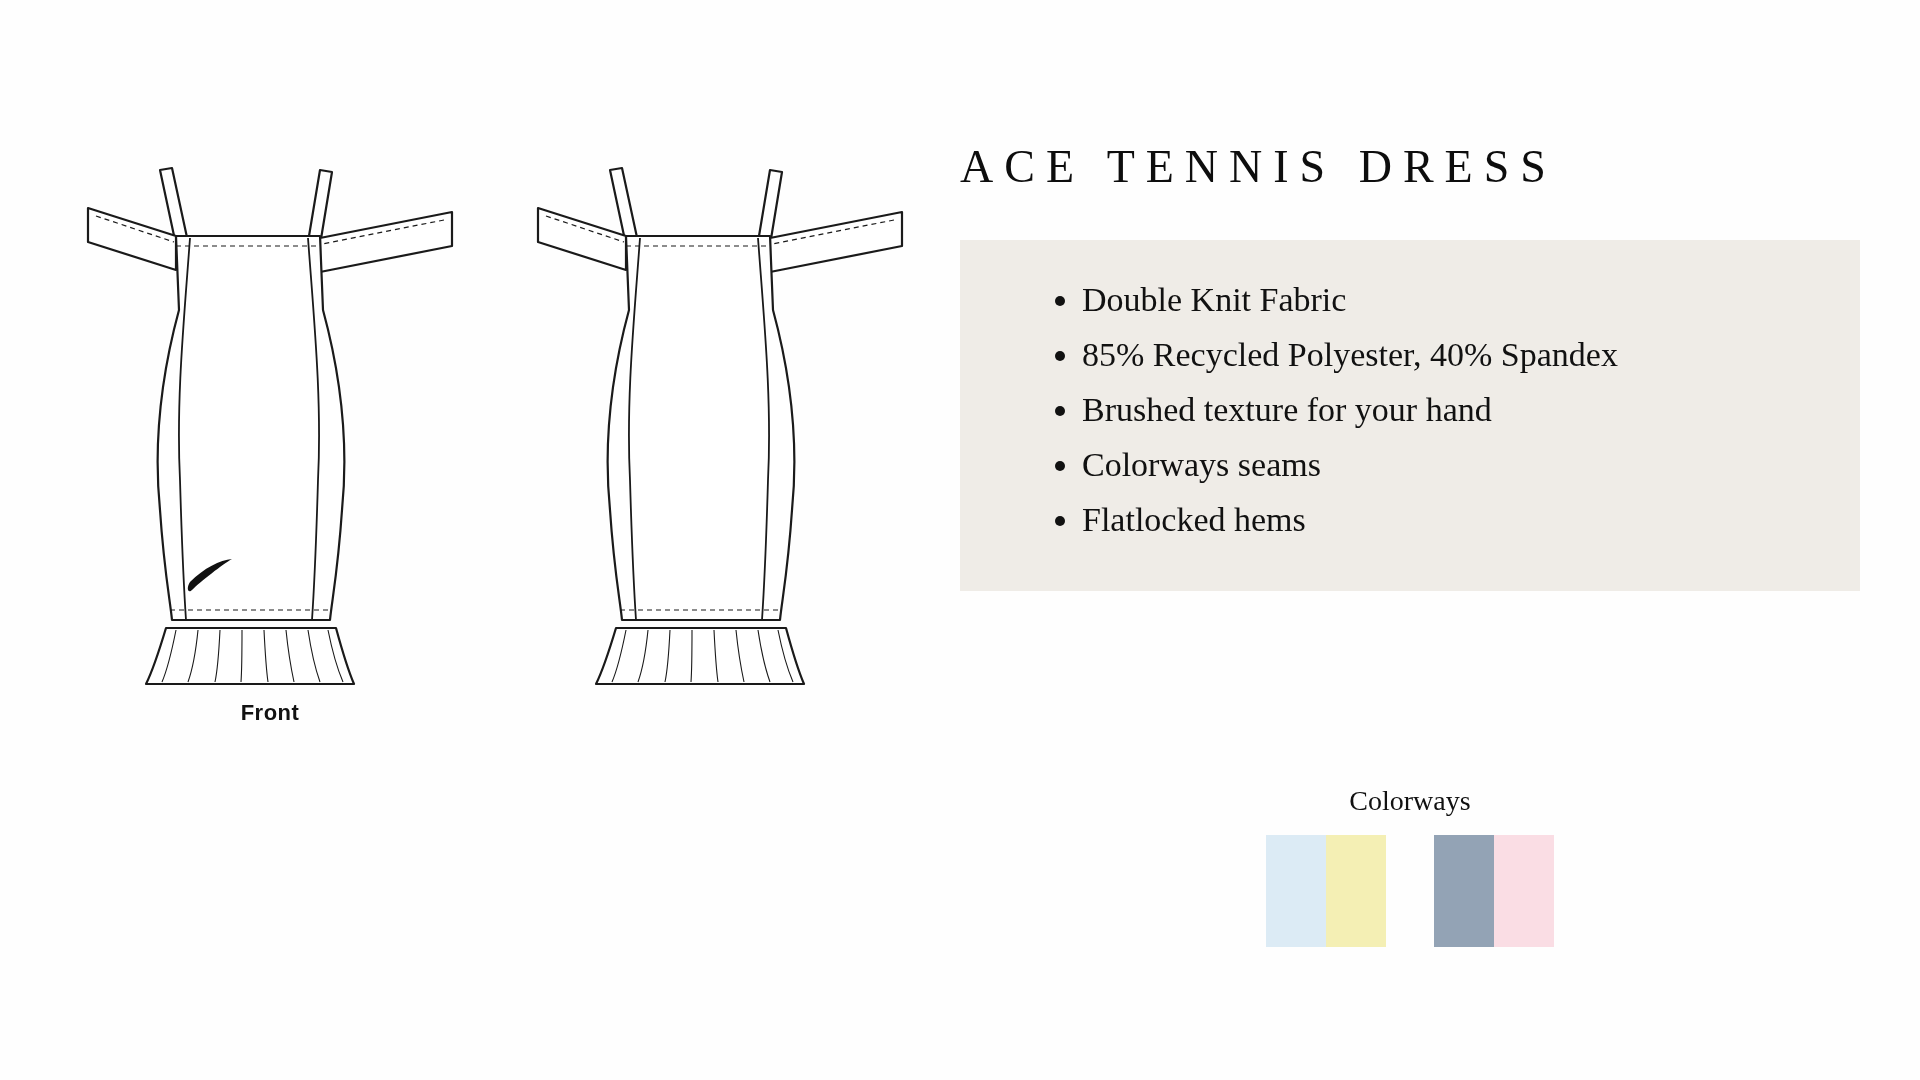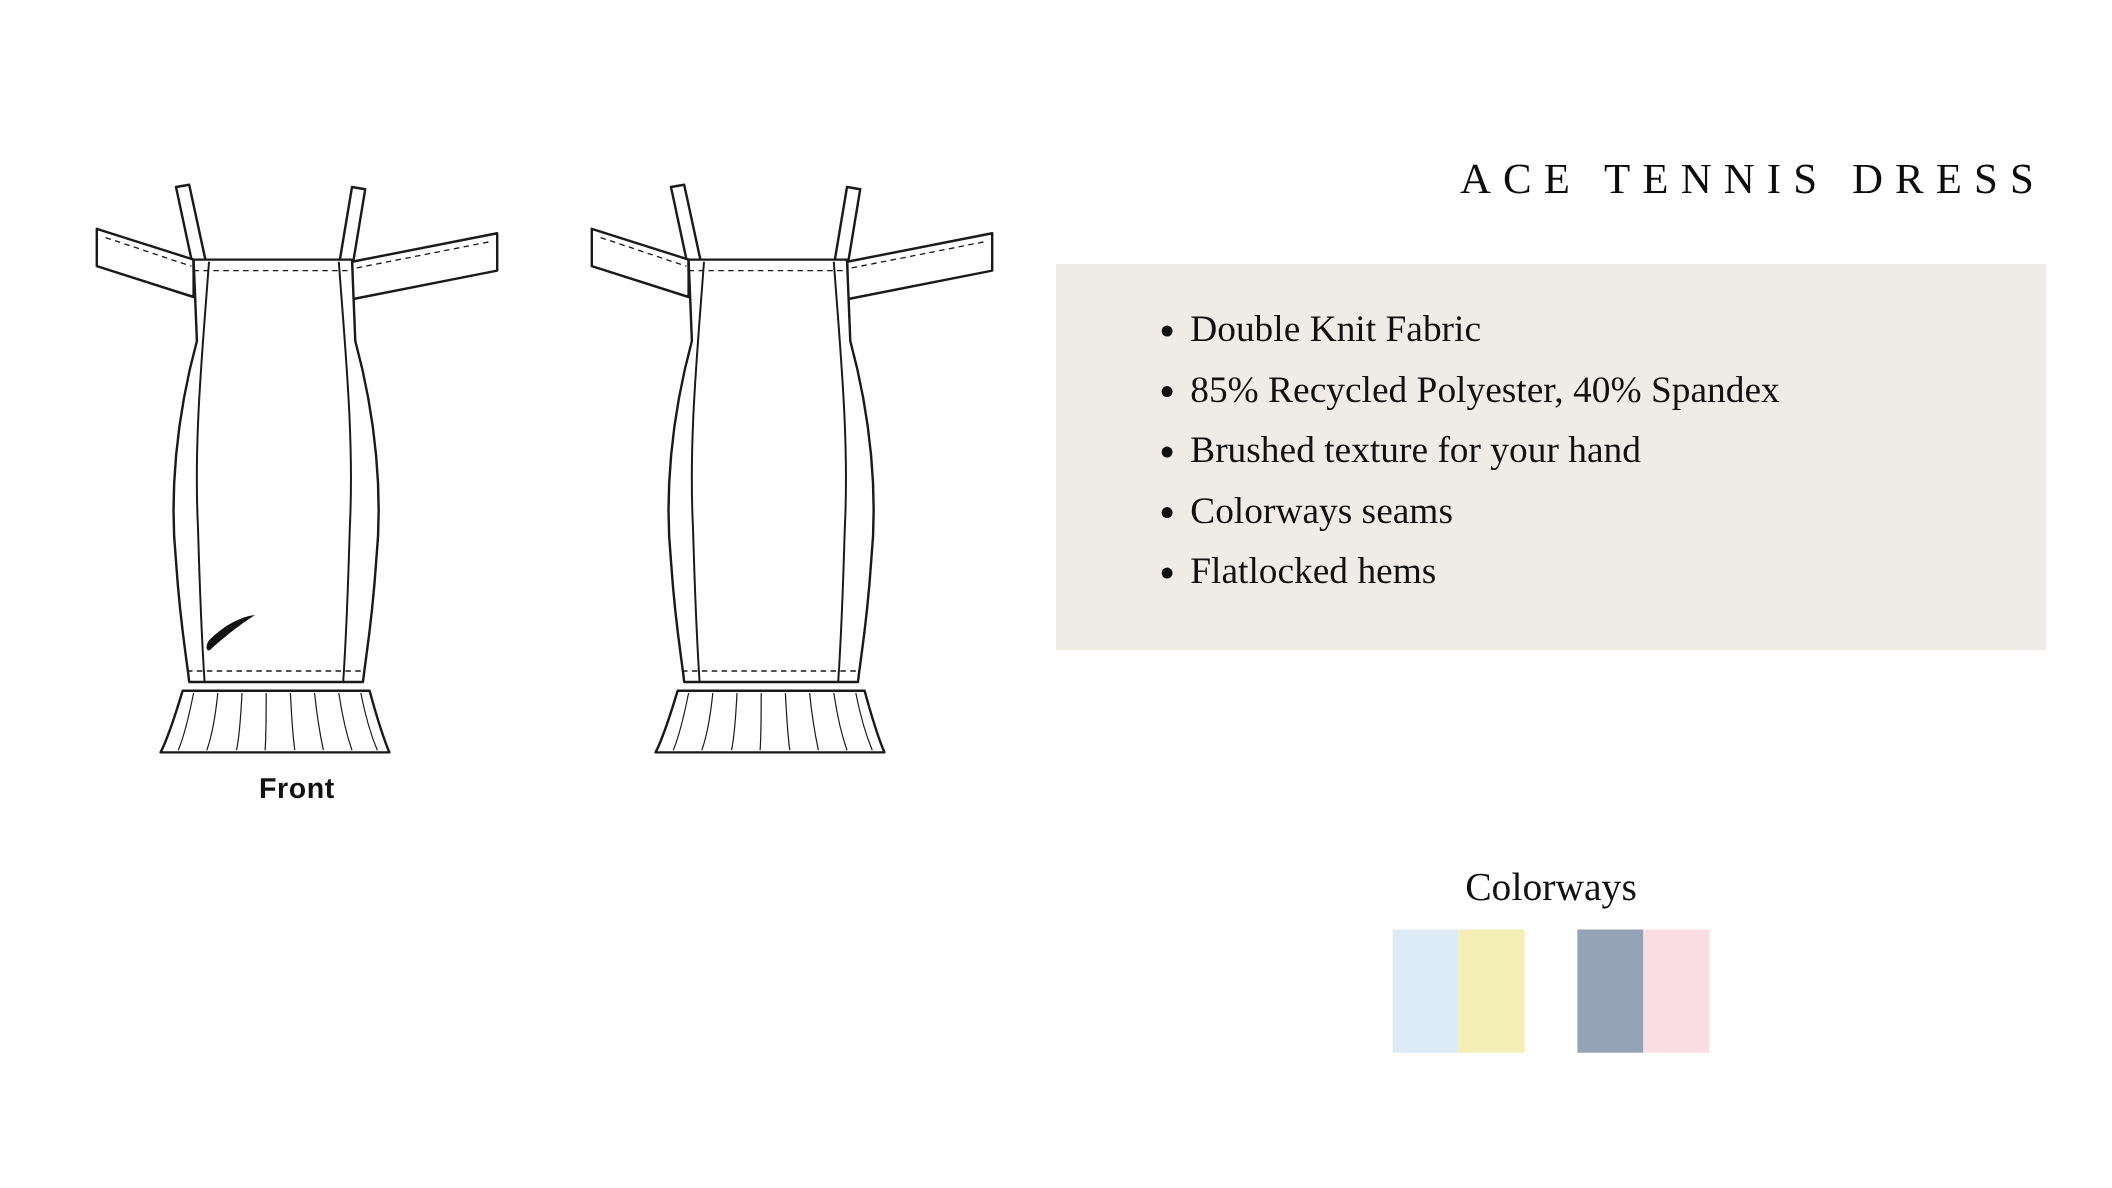--- a/index.html
+++ b/index.html
@@ -26,40 +26,40 @@
     position: absolute;
     top: 150px;
   }
   .flat-front { left: 80px; }
   .flat-back  { left: 530px; }
 
   .flat-caption {
     text-align: center;
     font-family: "Liberation Sans", sans-serif;
     font-weight: bold;
-    font-size: 26px;
+    font-size: 22px;
     color: #111;
     margin-top: 6px;
     letter-spacing: 0.5px;
   }
 
   
   #info {
     position: absolute;
     left: 960px; top: 0;
     width: 960px; height: 1080px;
   }
 
   #title {
     position: absolute;
     left: 0; top: 140px;
     width: 900px;
-    text-align: right;
-    font-family: "Liberation Serif", serif;
-    font-size: 39px;
+    text-align: left;
+    font-family: "Liberation Serif", serif;
+    font-size: 46px;
     letter-spacing: 11px;
     color: #0d0d0d;
     font-weight: 400;
   }
 
   #desc-box {
     position: absolute;
     left: 0; top: 240px;
     width: 900px;
     background: #efece7;
@@ -84,21 +84,21 @@
   #feature-list li { margin: 0; }
 
   #colorways {
     position: absolute;
     left: 0; top: 785px;
     width: 900px;
     text-align: center;
   }
   #colorways-label {
     font-family: "Liberation Serif", serif;
-    font-size: 36px;
+    font-size: 28px;
     color: #111;
     margin-bottom: 18px;
   }
   .swatch-row {
     display: flex;
     justify-content: center;
     gap: 48px;
   }
   .swatch-pair { display: flex; }
   .swatch {

